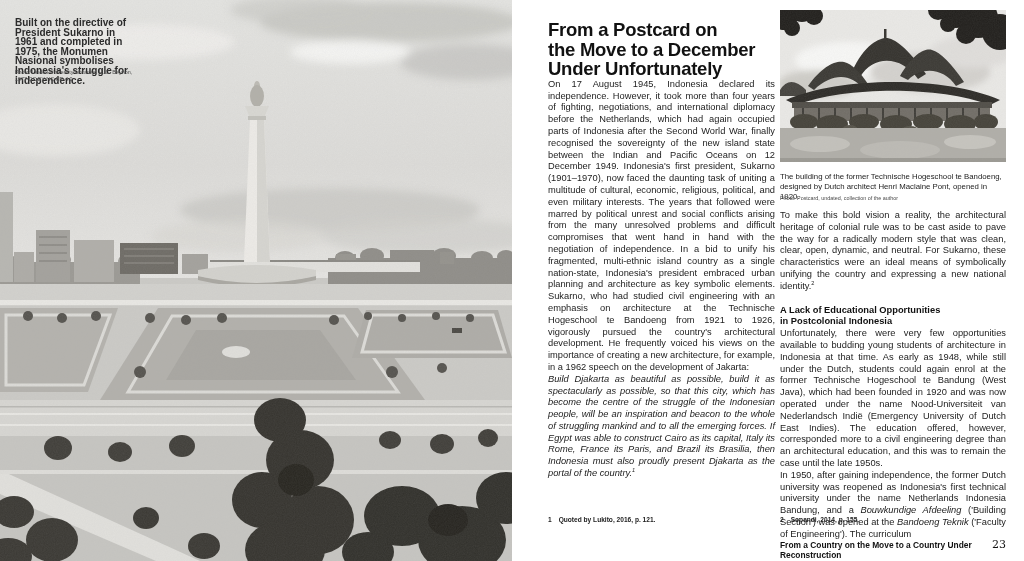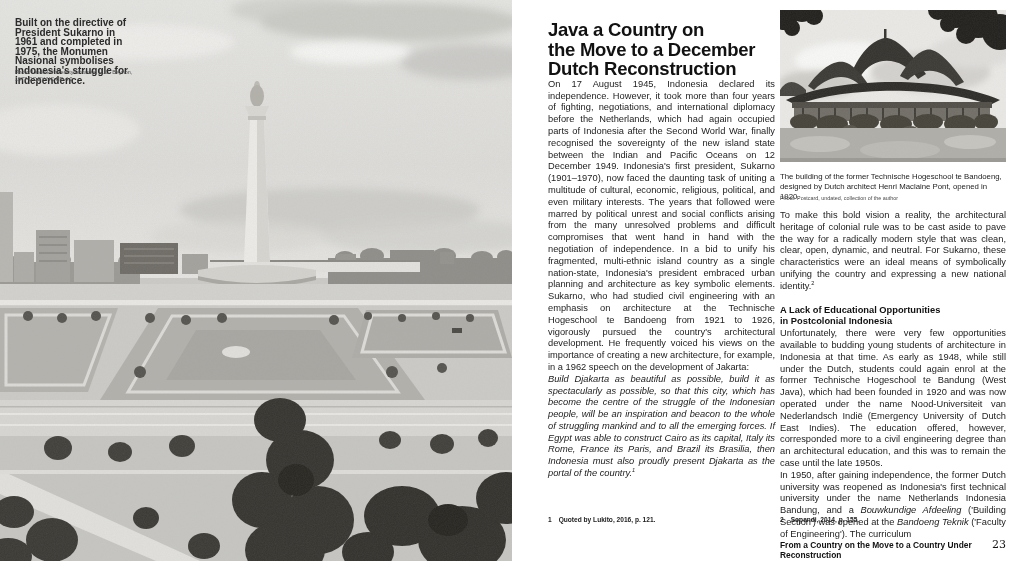--- a/index.html
+++ b/index.html
@@ -230,23 +230,23 @@
 
   <div class="photo-caption-overlay">Built on the directive of President Sukarno in 1961 and completed in 1975, the Monumen Nasional symbolises Indonesia's struggle for independence.</div>
   <div class="photo-credit-overlay">
     <div>Photo: Leiden University Libraries, H. C. Beynon,</div>
     <div>1977 CC BY-NC-ND 4.0</div>
   </div>
 </div>
 
 <div class="col-mid">
   <h1 class="article-title">
-    <div>Java a Country on</div>
+    <div>From a Postcard on</div>
     <div>the Move to a December</div>
-    <div>Dutch Reconstruction</div>
+    <div>Under Unfortunately</div>
   </h1>
 
   <div class="body-text">
     <p class="first-para">
       <span>On 17 August 1945, Indonesia declared its independence. However, it took more than four years of fighting, negotiations, and international diplomacy before the Netherlands, which had again occupied parts of Indonesia after the Second World War, finally recognised the sovereignty of the new island state between the Indian and Pacific Oceans on 12 December 1949. Indonesia's first president, Sukarno (1901–1970), now faced the daunting task of uniting a multitude of cultural, economic, religious, political, and even military interests. The years that followed were marred by political unrest and social conflicts arising from the many unresolved problems and difficult compromises that went hand in hand with the negotiation of independence. In a bid to unify his fragmented, multi-ethnic island country as a single nation-state, Indonesia's president embraced urban planning and architecture as key symbolic elements. Sukarno, who had studied civil engineering with an emphasis on architecture at the Technische Hogeschool te Bandoeng from 1921 to 1926, vigorously pursued the country's architectural development. He frequently voiced his views on the importance of creating a new architecture, for example, in a 1962 speech on the development of Jakarta:</span>
     </p>
     <p class="quote">
       <span>Build Djakarta as beautiful as possible, build it as spectacularly as possible, so that this city, which has become the centre of the struggle of the Indonesian people, will be an inspiration and beacon to the whole of struggling mankind and to all the emerging forces. If Egypt was able to construct Cairo as its capital, Italy its Rome, France its Paris, and Brazil its Brasilia, then Indonesia must also proudly present Djakarta as the portal of the country.</span><sup>1</sup>
     </p>
   </div>

